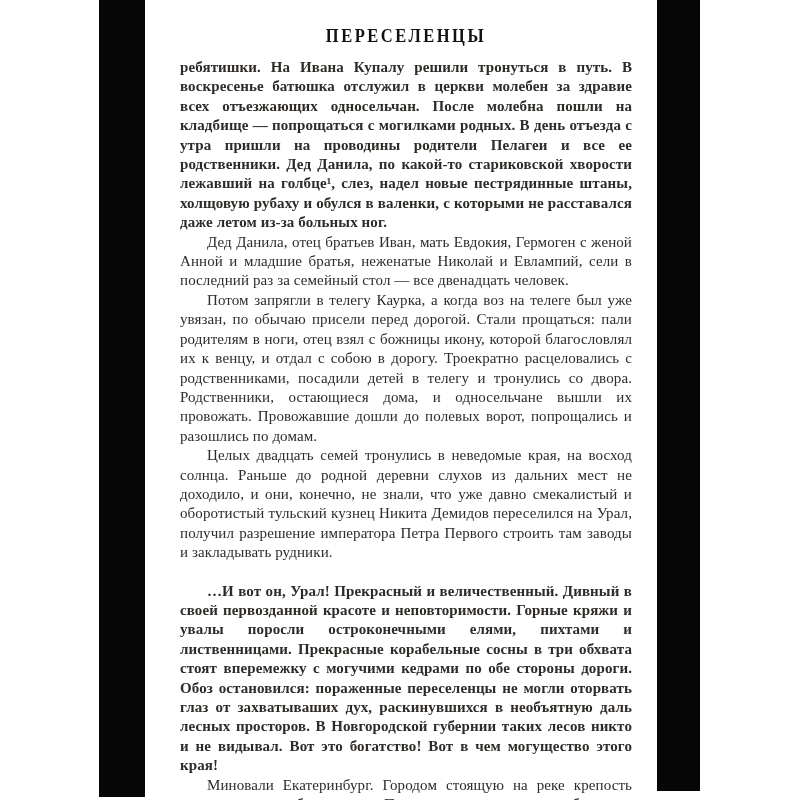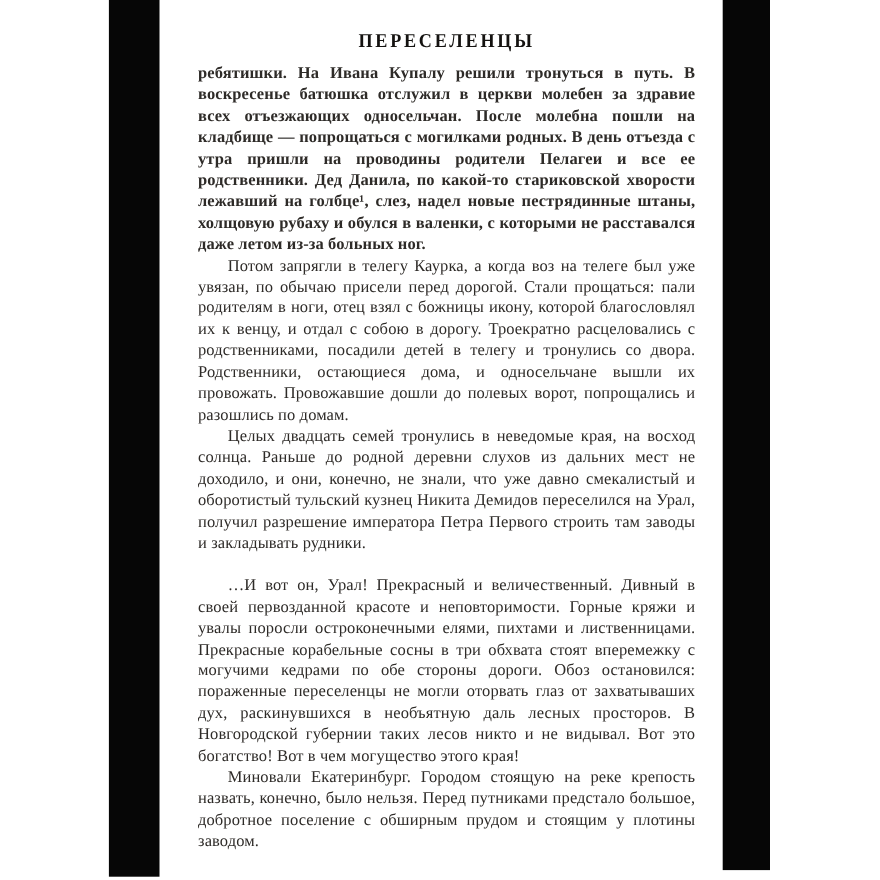--- a/index.html
+++ b/index.html
@@ -46,36 +46,37 @@
     font-size: 15px;
     line-height: 19.4px;
     text-align: justify;
     letter-spacing: 0.1px;
   }
   #body-text p {
     margin: 0;
     text-indent: 27px;
   }
   #body-text p.no-indent { text-indent: 0; font-weight: bold; }
-  #body-text p.section-break { margin-top: 19px; }
+  #body-text p.section-break { margin-top: 19px; font-weight: bold; }
 </style>
 </head>
 <body>
 
 <div id="canvas">
 
   <div id="band-left" class="edge-band"></div>
   <div id="band-right" class="edge-band"></div>
 
   <div id="text-column">
 
     <div id="chapter-title">ПЕРЕСЕЛЕНЦЫ</div>
 
     <div id="body-text">
       <p class="no-indent">ребятишки. На Ивана Купалу решили тронуться в путь. В воскресенье батюшка отслужил в церкви молебен за здравие всех отъезжающих односельчан. После молебна пошли на кладбище — попрощаться с могилками родных. В день отъезда с утра пришли на проводины родители Пелагеи и все ее родственники. Дед Данила, по какой-то стариковской хворости лежавший на голбце¹, слез, надел новые пестрядинные штаны, холщовую рубаху и обулся в валенки, с которыми не расставался даже летом из-за больных ног.</p>
+      <p>Дед Данила, отец братьев Иван, мать Евдокия, Гермоген с женой Анной и младшие братья, неженатые Николай и Евлампий, сели в последний раз за семейный стол — все двенадцать человек.</p>
       <p>Потом запрягли в телегу Каурка, а когда воз на телеге был уже увязан, по обычаю присели перед дорогой. Стали прощаться: пали родителям в ноги, отец взял с божницы икону, которой благословлял их к венцу, и отдал с собою в дорогу. Троекратно расцеловались с родственниками, посадили детей в телегу и тронулись со двора. Родственники, остающиеся дома, и односельчане вышли их провожать. Провожавшие дошли до полевых ворот, попрощались и разошлись по домам.</p>
       <p>Целых двадцать семей тронулись в неведомые края, на восход солнца. Раньше до родной деревни слухов из дальних мест не доходило, и они, конечно, не знали, что уже давно смекалистый и оборотистый тульский кузнец Никита Демидов переселился на Урал, получил разрешение императора Петра Первого строить там заводы и закладывать рудники.</p>
       <p class="section-break">…И вот он, Урал! Прекрасный и величественный. Дивный в своей первозданной красоте и неповторимости. Горные кряжи и увалы поросли остроконечными елями, пихтами и лиственницами. Прекрасные корабельные сосны в три обхвата стоят вперемежку с могучими кедрами по обе стороны дороги. Обоз остановился: пораженные переселенцы не могли оторвать глаз от захватываших дух, раскинувшихся в необъятную даль лесных просторов. В Новгородской губернии таких лесов никто и не видывал. Вот это богатство! Вот в чем могущество этого края!</p>
       <p>Миновали Екатеринбург. Городом стоящую на реке крепость назвать, конечно, было нельзя. Перед путниками предстало большое, добротное поселение с обширным прудом и стоящим у плотины заводом.</p>
     </div>
 
   </div>
 </div>
 
 </body></html>

